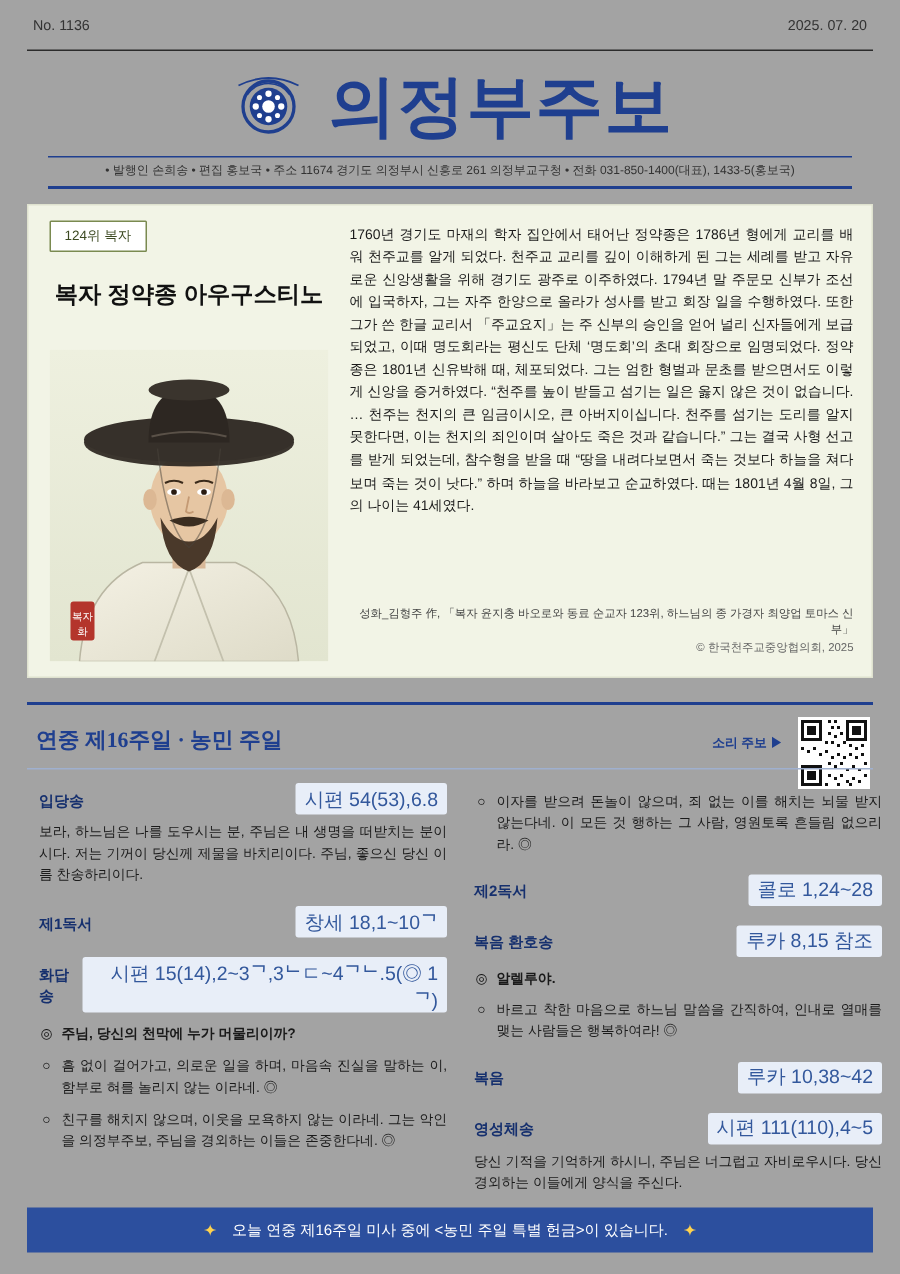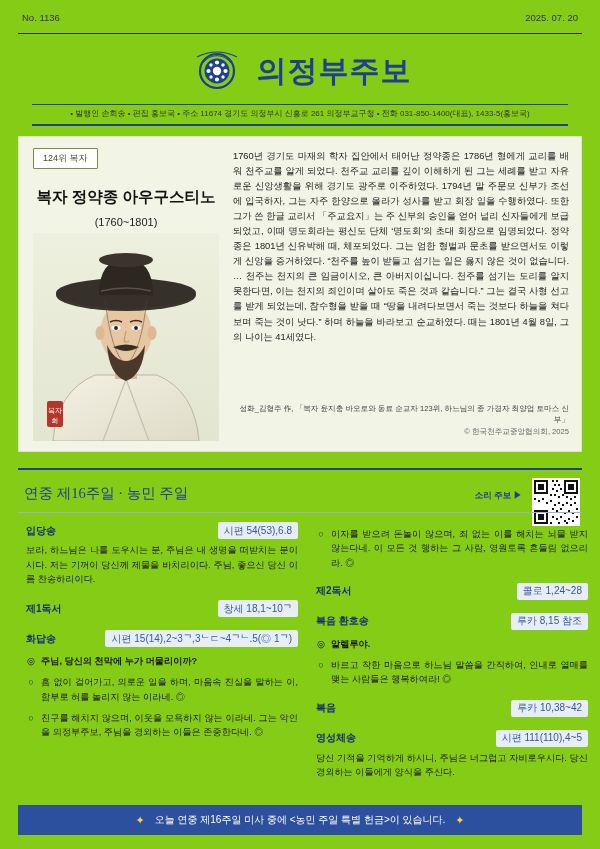--- a/index.html
+++ b/index.html
@@ -5,42 +5,42 @@
   * { box-sizing: border-box; }
   html, body { margin:0; padding:0; }
   body {
     width:600px; height:849px;
     background:#ffffff;
     font-family:"Liberation Sans", sans-serif;
     color:#1a1a1a;
     position:relative;
     overflow:hidden;
   }
-  .page { width:600px; height:849px; position:relative; background:#84cc16; }
+  .page { width:600px; height:849px; position:relative; background:#a3a3a3; }
 
   
   .topbar {
     position:absolute; top:0; left:0; right:0; height:34px;
     display:flex; align-items:center; justify-content:space-between;
     padding:0 22px;
     font-size:9.5px; color:#333;
   }
   .topbar .center { position:absolute; left:0; right:0; text-align:center; font-size:9.5px; color:#333; }
   .topbar .side { position:relative; z-index:2; }
   .rule-top { position:absolute; top:33px; left:18px; right:18px; height:1px; background:#2b2b2b; }
 
   
   .masthead {
     position:absolute; top:40px; left:0; right:0; height:62px;
     display:flex; align-items:center; justify-content:center; gap:12px;
   }
   .logo-wrap { width:56px; height:56px; position:relative; }
   .masthead-title {
     font-family:"Liberation Serif", serif;
-    font-size:30px; font-weight:bold; color:#1f3f8f; letter-spacing:1px;
+    font-size:45px; font-weight:bold; color:#1f3f8f; letter-spacing:1px;
   }
   .rule-mast { position:absolute; top:104px; left:32px; right:32px; height:1px; background:#1f3f8f; }
   .contactline {
     position:absolute; top:108px; left:0; right:0;
     text-align:center; font-size:8px; color:#333;
   }
   .rule-mast2 { position:absolute; top:124px; left:32px; right:32px; height:2px; background:#1f3f8f; }
 
   
   .feature {
@@ -72,21 +72,21 @@
   .caption {
     position:absolute; left:214px; top:266px; width:336px;
     font-size:7.6px; line-height:1.5; color:#444; text-align:right;
   }
   .caption .c2 { color:#666;text-align:right; }
 
   
   .sec-rule { position:absolute; top:468px; left:18px; right:18px; height:2px; background:#1f3f8f; }
   .sec-title {
     position:absolute; top:484px; left:24px;
-    font-size:14.5px; font-weight:normal; color:#1f3f8f;
+    font-size:14.5px; font-weight:bold; color:#1f3f8f;
     font-family:"Liberation Serif", serif;
   }
   .sori {
     position:absolute; top:490px; right:78px;
     font-size:8.5px; color:#1f3f8f; font-weight:bold;
   }
   .qr { position:absolute; top:478px; right:20px; width:48px; height:48px; }
 
   .sec-rule2 { position:absolute; top:512px; left:18px; right:18px; height:1px; background:#9fb0cf; }
 
@@ -95,22 +95,22 @@
   .col { position:absolute; top:0; width:272px; }
   .col.left { left:8px; }
   .col.right { left:298px; }
 
   .item-head {
     display:flex; align-items:baseline; justify-content:space-between;
     margin-top:0;
   }
   .item-title { font-size:10px; font-weight:bold; color:#16306e; }
   .item-ref {
-    font-size:10px; color:#33589c; background:#e8eef8;
-    padding:1.5px 6px; border-radius:2px;
+    font-size:13px; color:#33589c; background:#e8eef8;
+    padding:1.5px 6px; border-radius:2px;text-align:right;
   }
   .body-text { font-size:9.2px; line-height:1.6; color:#1b1b1b; margin-top:4px; text-align:justify; }
 
   .opt { display:flex; gap:5px; font-size:9.2px; line-height:1.55; margin-top:5px; align-items:flex-start; }
   .opt .mark { flex:0 0 auto; width:10px; text-align:center; color:#111; }
   .opt .txt { flex:1 1 auto; text-align:justify; }
   .opt.bold .txt { font-weight:bold; }
 
   
   .footer {
@@ -154,21 +154,20 @@
   </div>
   <div class="rule-mast"></div>
   <div class="contactline">• 발행인 손희송 • 편집 홍보국 • 주소 11674 경기도 의정부시 신흥로 261 의정부교구청 • 전화 031-850-1400(대표), 1433-5(홍보국)</div>
   <div class="rule-mast2"></div>
 
   <div class="feature">
 
     <div class="feat-left">
       <span class="badge">124위 복자</span>
       <div class="feat-name">복자 정약종 아우구스티노</div>
-      <div class="feat-years">(1760~1801)</div>
     </div>
 
     <div class="portrait">
       <svg width="186" height="208" viewBox="0 0 186 208">
         <defs>
           <linearGradient id="bg" x1="0" y1="0" x2="0" y2="1">
             <stop offset="0%" stop-color="#eef0df"></stop>
             <stop offset="100%" stop-color="#e2e5d0"></stop>
           </linearGradient>
           <linearGradient id="robe" x1="0" y1="0" x2="1" y2="1">

